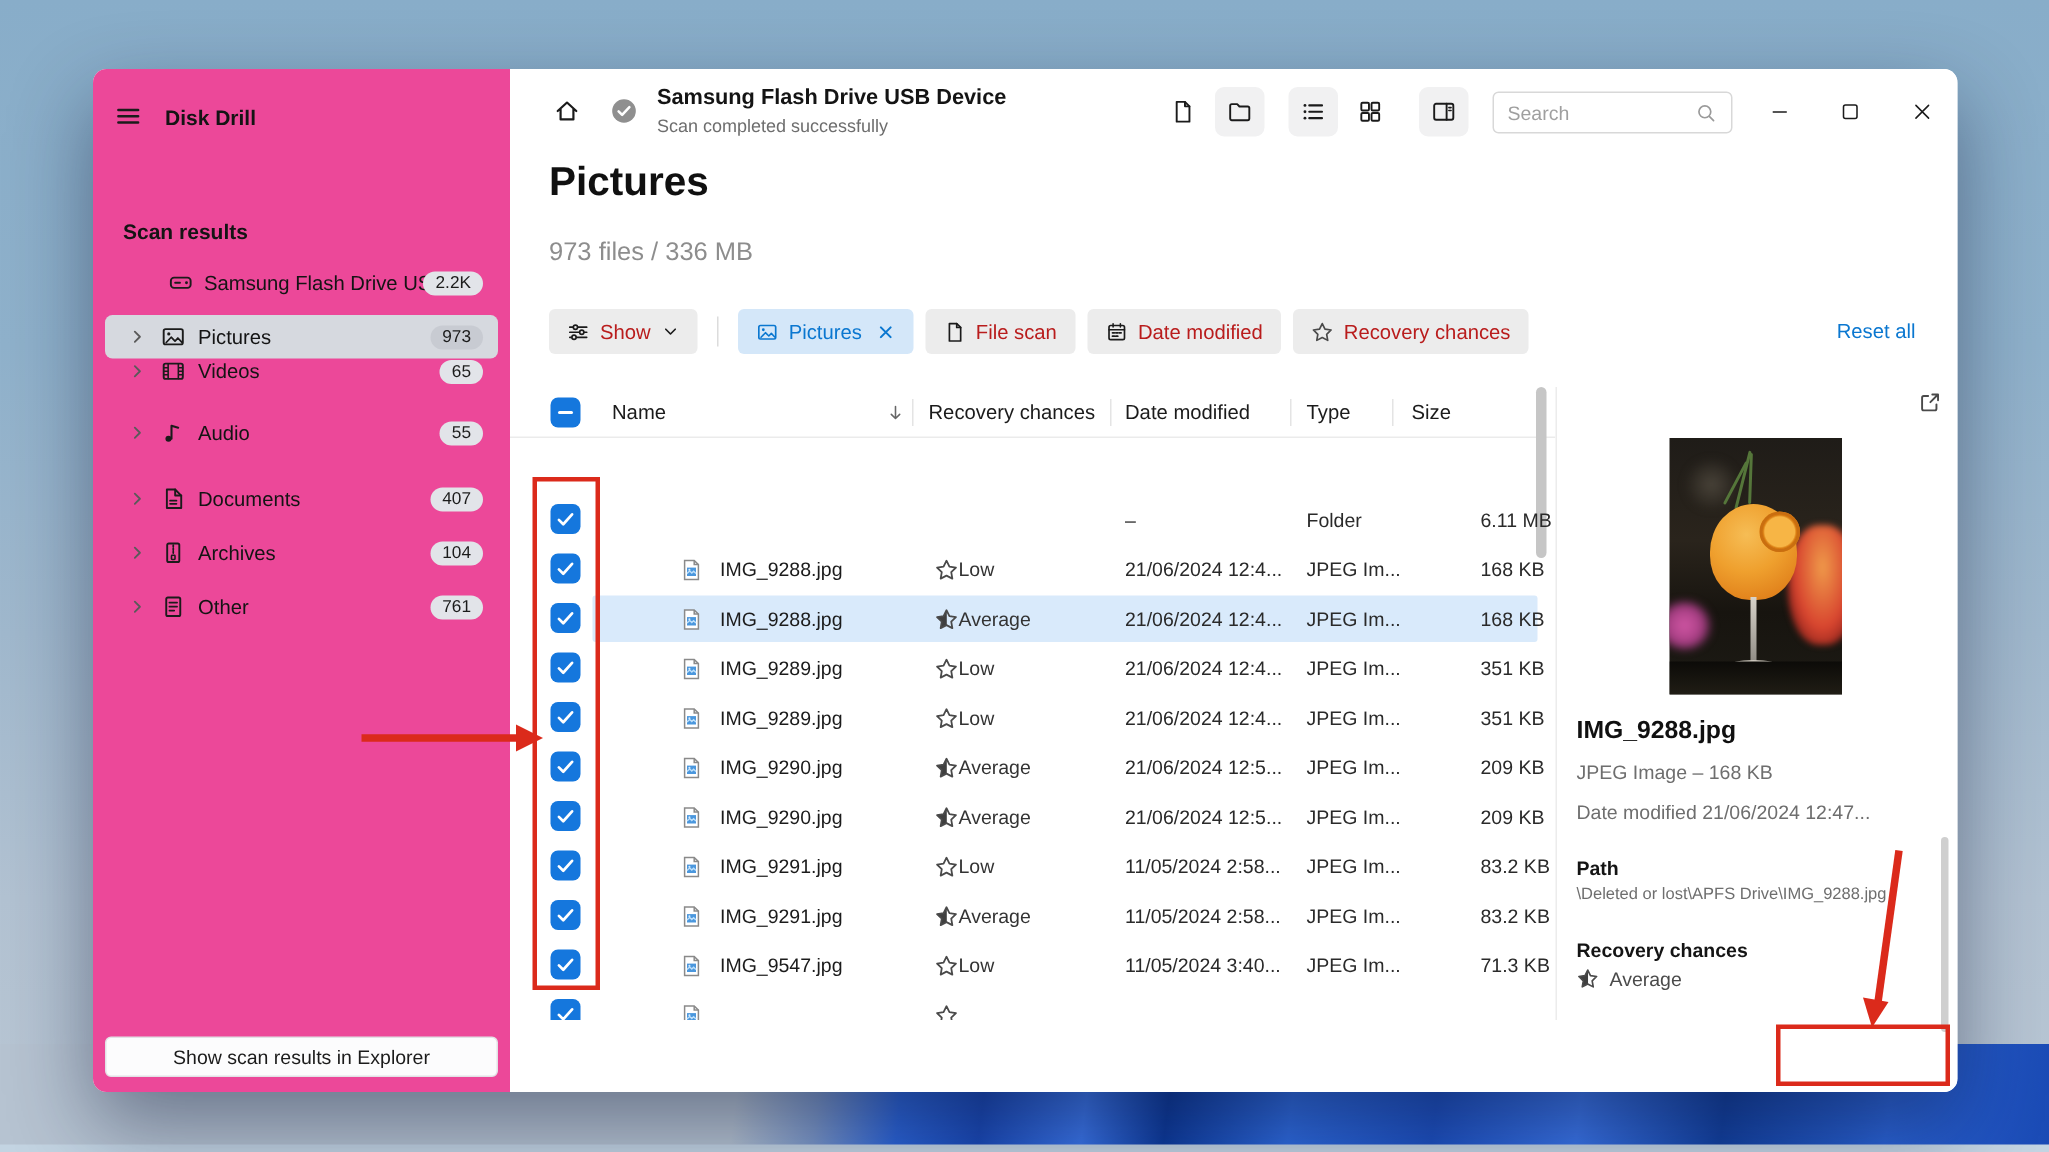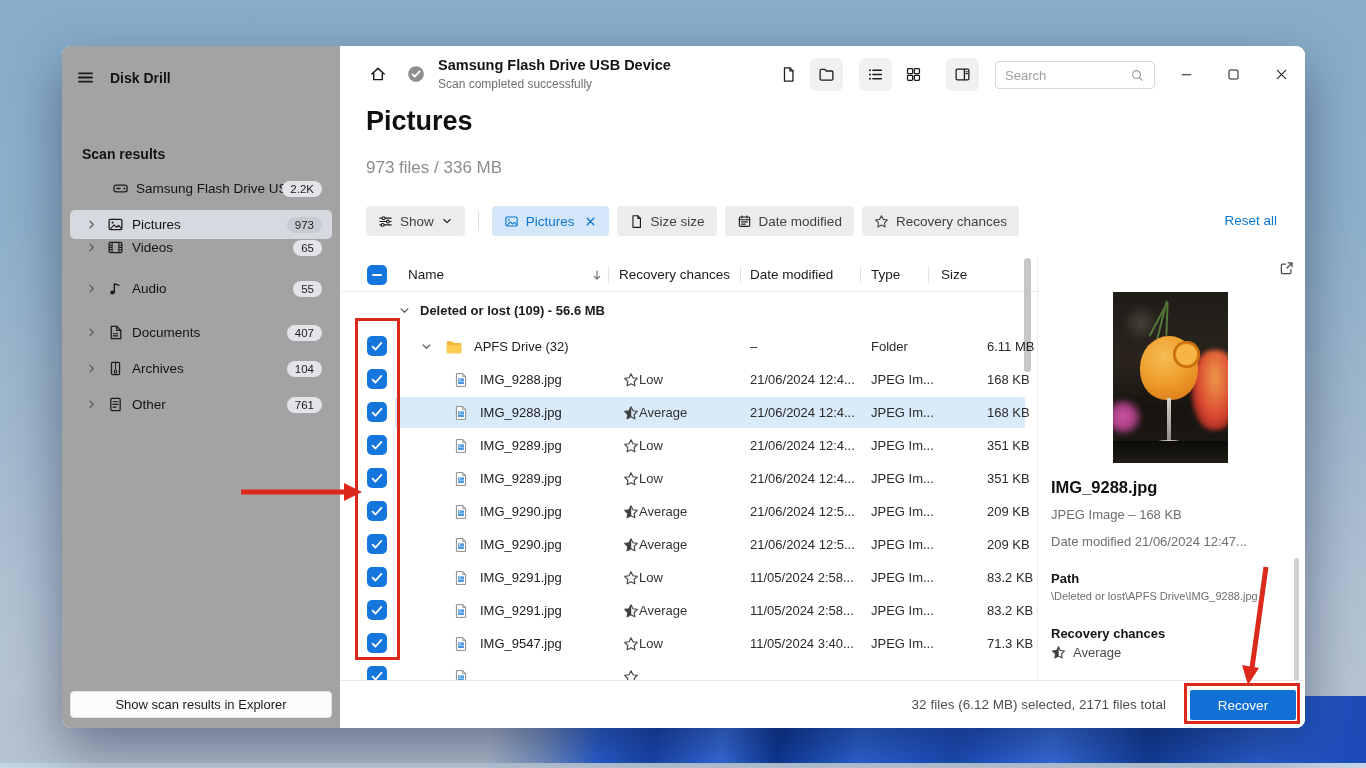--- a/index.html
+++ b/index.html
@@ -9,21 +9,21 @@
   
   .wall-bloom { position:absolute; left:0; top:696px; width:1366px; height:72px;
     background:linear-gradient(97deg,#b6c3d1 0%,#b6c3d1 36%,#7c98c9 40%,#2b63d6 44%,#1a49b6 48%,#3a74e8 53%,#0d3a9b 57%,#2e6ade 63%,#1d50c0 70%,#3a74e8 77%,#12409f 84%,#2a62d4 92%,#1a4ab4 100%); }
   .wall-strip { position:absolute; left:0; bottom:0; width:100%; height:5px; background:#c3d4e2; }
 
   
   .window { position:absolute; left:62px; top:46px; width:1243px; height:682px; background:#fff;
     border-radius:9px; box-shadow:0 22px 55px rgba(10,20,50,.45); overflow:hidden; z-index:5; }
 
   
-  .sidebar { position:absolute; left:0; top:0; width:278px; height:682px; background:#a3a3a3; }
+  .sidebar { position:absolute; left:0; top:0; width:278px; height:682px; background:#ec4899; }
   .sb-row { position:absolute; left:0; width:278px; height:30px; }
   .icon { display:inline-block; }
   .icon svg { width:100%; height:100%; display:block; }
   .sb-hamburger { position:absolute; left:14px; top:22px; width:19px; height:19px; }
   .sb-apptitle { position:absolute; left:48px; top:24px; font-size:14px; font-weight:700; color:#141414; }
   .sb-dash { top:57px; }
   .sb-dash .icon { position:absolute; left:38px; top:7px; width:16px; height:16px; }
   .sb-dash .lbl { position:absolute; left:62px; top:7px; font-size:14px; color:#141414; }
   .sb-scanlabel { position:absolute; left:20px; top:100px; font-size:14px; font-weight:700; color:#141414; }
   .sb-item { position:absolute; left:8px; width:262px; height:29px; border-radius:5px; }
@@ -58,21 +58,21 @@
   .search-box input { border:none; outline:none; flex:1; font-size:13px; color:#333; background:transparent; font-family:"Liberation Sans",sans-serif; min-width:0; }
   .search-box input::placeholder { color:#9f9f9f; }
   .search-box .icon { width:15px; height:15px; }
 
   .page-title { position:absolute; left:26px; top:60px; font-size:27px; font-weight:700; color:#101010; }
   .page-subtitle { position:absolute; left:26px; top:112px; font-size:17px; color:#8d8d8d; }
 
   
   .filter-bar { position:absolute; left:26px; top:160px; height:30px; display:flex; align-items:center; gap:8px; }
   .fbtn { height:30px; display:flex; align-items:center; gap:7px; padding:0 12px; background:#ececec;
-    border-radius:4px; font-size:13.5px; color:#404040; cursor:pointer; white-space:nowrap; }
+    border-radius:4px; font-size:13.5px; color:#b91c1c; cursor:pointer; white-space:nowrap; }
   .fbtn .icon { width:15px; height:15px; color:#1b1b1b; }
   .fbtn .chev-dn { width:12px; height:12px; color:#1b1b1b; }
   .fdivider { width:1px; height:20px; background:#dcdcdc; margin:0 5px; }
   .fchip { background:#d4e7f9; color:#0a77d0; }
   .fchip .icon { color:#0a77d0; }
   .fchip .chip-x { width:13px; height:13px; color:#0a77d0; margin-left:2px; cursor:pointer; }
   .reset-all { position:absolute; right:28px; top:160px; line-height:30px; font-size:13.5px; color:#0a77d0; cursor:pointer; }
 
   
   .table-area { position:absolute; left:0; top:212px; width:697px; height:422px; overflow:hidden; }
@@ -418,21 +418,21 @@
             </svg>
           </span>
       </div>
       <div class="fbtn">
         <span class="icon">
             <svg viewBox="0 0 16 16">
               <path d="M4.2 1.8h5.2l2.8 2.8v9.6H4.2z" stroke="currentColor" fill="none" stroke-linecap="round" stroke-linejoin="round" stroke-width="1.2"></path>
               <path d="M9.4 1.8v2.8h2.8" stroke="currentColor" fill="none" stroke-linecap="round" stroke-linejoin="round" stroke-width="1.2"></path>
             </svg>
           </span>
-        <span>Size size</span>
+        <span>File scan</span>
       </div>
       <div class="fbtn">
         <span class="icon">
             <svg viewBox="0 0 16 16">
               <rect x="2.5" y="3.2" width="11" height="10" rx="1.2" stroke="currentColor" fill="none" stroke-linecap="round" stroke-linejoin="round" stroke-width="1.2"></rect>
               <path d="M2.5 6.2h11" stroke="currentColor" fill="none" stroke-linecap="round" stroke-linejoin="round" stroke-width="1.1"></path>
               <path d="M5.4 2v2.2M10.6 2v2.2" stroke="currentColor" fill="none" stroke-linecap="round" stroke-linejoin="round" stroke-width="1.1"></path>
               <path d="M5 8.4h1.3M7.4 8.4h1.3M9.8 8.4h1.3M5 10.8h1.3M7.4 10.8h1.3" stroke="currentColor" fill="none" stroke-linecap="round" stroke-linejoin="round" stroke-width="1.3"></path>
             </svg>
           </span>
@@ -462,47 +462,25 @@
           </span>
         <span class="hsep" style="left:268px"></span>
         <span class="hlabel" style="left:279px">Recovery chances</span>
         <span class="hsep" style="left:400px"></span>
         <span class="hlabel" style="left:410px">Date modified</span>
         <span class="hsep" style="left:520px"></span>
         <span class="hlabel" style="left:531px">Type</span>
         <span class="hsep" style="left:588px"></span>
         <span class="hlabel" style="left:601px">Size</span>
       </div>
-      <div class="group-row">
-        <span class="icon chev">
-            <svg viewBox="0 0 16 16">
-              <path d="M3.8 6l4.2 4.2L12.2 6" stroke="currentColor" fill="none" stroke-linecap="round" stroke-linejoin="round" stroke-width="1.5"></path>
-            </svg>
-          </span>
-        <span class="glabel">Deleted or lost (109) - 56.6 MB</span>
-      </div>
       <div class="tbody" id="table-body">
           <div class="trow">
             <span class="row-checkbox"><span class="icon" style="width:16px;height:16px"><svg viewBox="0 0 16 16">
                   <path d="M3.6 8.6l2.9 2.9 5.9-6.6" stroke="#fff" stroke-width="1.8" fill="none" stroke-linecap="round" stroke-linejoin="round"></path>
                 </svg></span></span>
-            <span class="cell-name folder">
-              <span class="icon row-chevron">
-                <svg viewBox="0 0 16 16">
-                  <path d="M3.8 6l4.2 4.2L12.2 6" stroke="currentColor" fill="none" stroke-linecap="round" stroke-linejoin="round" stroke-width="1.5"></path>
-                </svg>
-              </span>
-              <span class="icon file-ic">
-                <svg viewBox="0 0 16 16">
-                  <path d="M1.6 4c0-.6.5-1.1 1.1-1.1h3.6l1.5 1.6h5.6c.6 0 1.1.5 1.1 1.1v6.9c0 .6-.5 1.1-1.1 1.1H2.7c-.6 0-1.1-.5-1.1-1.1z" fill="#f3b73a"></path>
-                  <path d="M1.6 6.4h12.9v6.1c0 .6-.5 1.1-1.1 1.1H2.7c-.6 0-1.1-.5-1.1-1.1z" fill="#fccc52"></path>
-                </svg>
-              </span>
-              <span class="name-text">APFS Drive (32)</span>
-            </span>
             <span class="cell-recovery">
               <span class="rec-label"></span>
             </span>
             <span class="cell-date">–</span>
             <span class="cell-type">Folder</span>
             <span class="cell-size">6.11 MB</span>
           </div>
           <div class="trow">
             <span class="row-checkbox"><span class="icon" style="width:16px;height:16px"><svg viewBox="0 0 16 16">
                   <path d="M3.6 8.6l2.9 2.9 5.9-6.6" stroke="#fff" stroke-width="1.8" fill="none" stroke-linecap="round" stroke-linejoin="round"></path>
@@ -823,24 +801,20 @@
       <span class="icon star">
           <svg viewBox="0 0 16 16">
             <path d="M8 1.8l1.95 3.95 4.35.63-3.15 3.07.74 4.33L8 11.73l-3.89 2.05.74-4.33L1.7 6.38l4.35-.63z" fill="#3f3f3f" clip-path="url(#half-clip)"></path>
             <path d="M8 1.8l1.95 3.95 4.35.63-3.15 3.07.74 4.33L8 11.73l-3.89 2.05.74-4.33L1.7 6.38l4.35-.63z" stroke="#4a4a4a" stroke-width="1.2" fill="none" stroke-linejoin="round"></path>
           </svg>
         </span>
       <span class="txt">Average</span>
     </div>
     <div class="panel-scroll"></div>
 
-    <div class="main-footer">
-      <span class="status">32 files (6.12 MB) selected, 2171 files total</span>
-      <div class="recover-btn">Recover</div>
-    </div>
   </div>
 </div>
 
 <svg class="ann" viewBox="0 0 1366 768">
   <rect x="356.5" y="319.5" width="42" height="339" fill="none" stroke="#db2a1b" stroke-width="3"></rect>
   <line x1="241" y1="492" x2="344" y2="492" stroke="#db2a1b" stroke-width="5"></line>
   <polygon points="344,483 362,492 344,501" fill="#db2a1b"></polygon>
   <rect x="1185.5" y="684.5" width="113" height="38" fill="none" stroke="#db2a1b" stroke-width="3"></rect>
   <line x1="1266" y1="567" x2="1252" y2="668" stroke="#db2a1b" stroke-width="5"></line>
   <polygon points="1248,685 1242,665 1259,668" fill="#db2a1b"></polygon>

